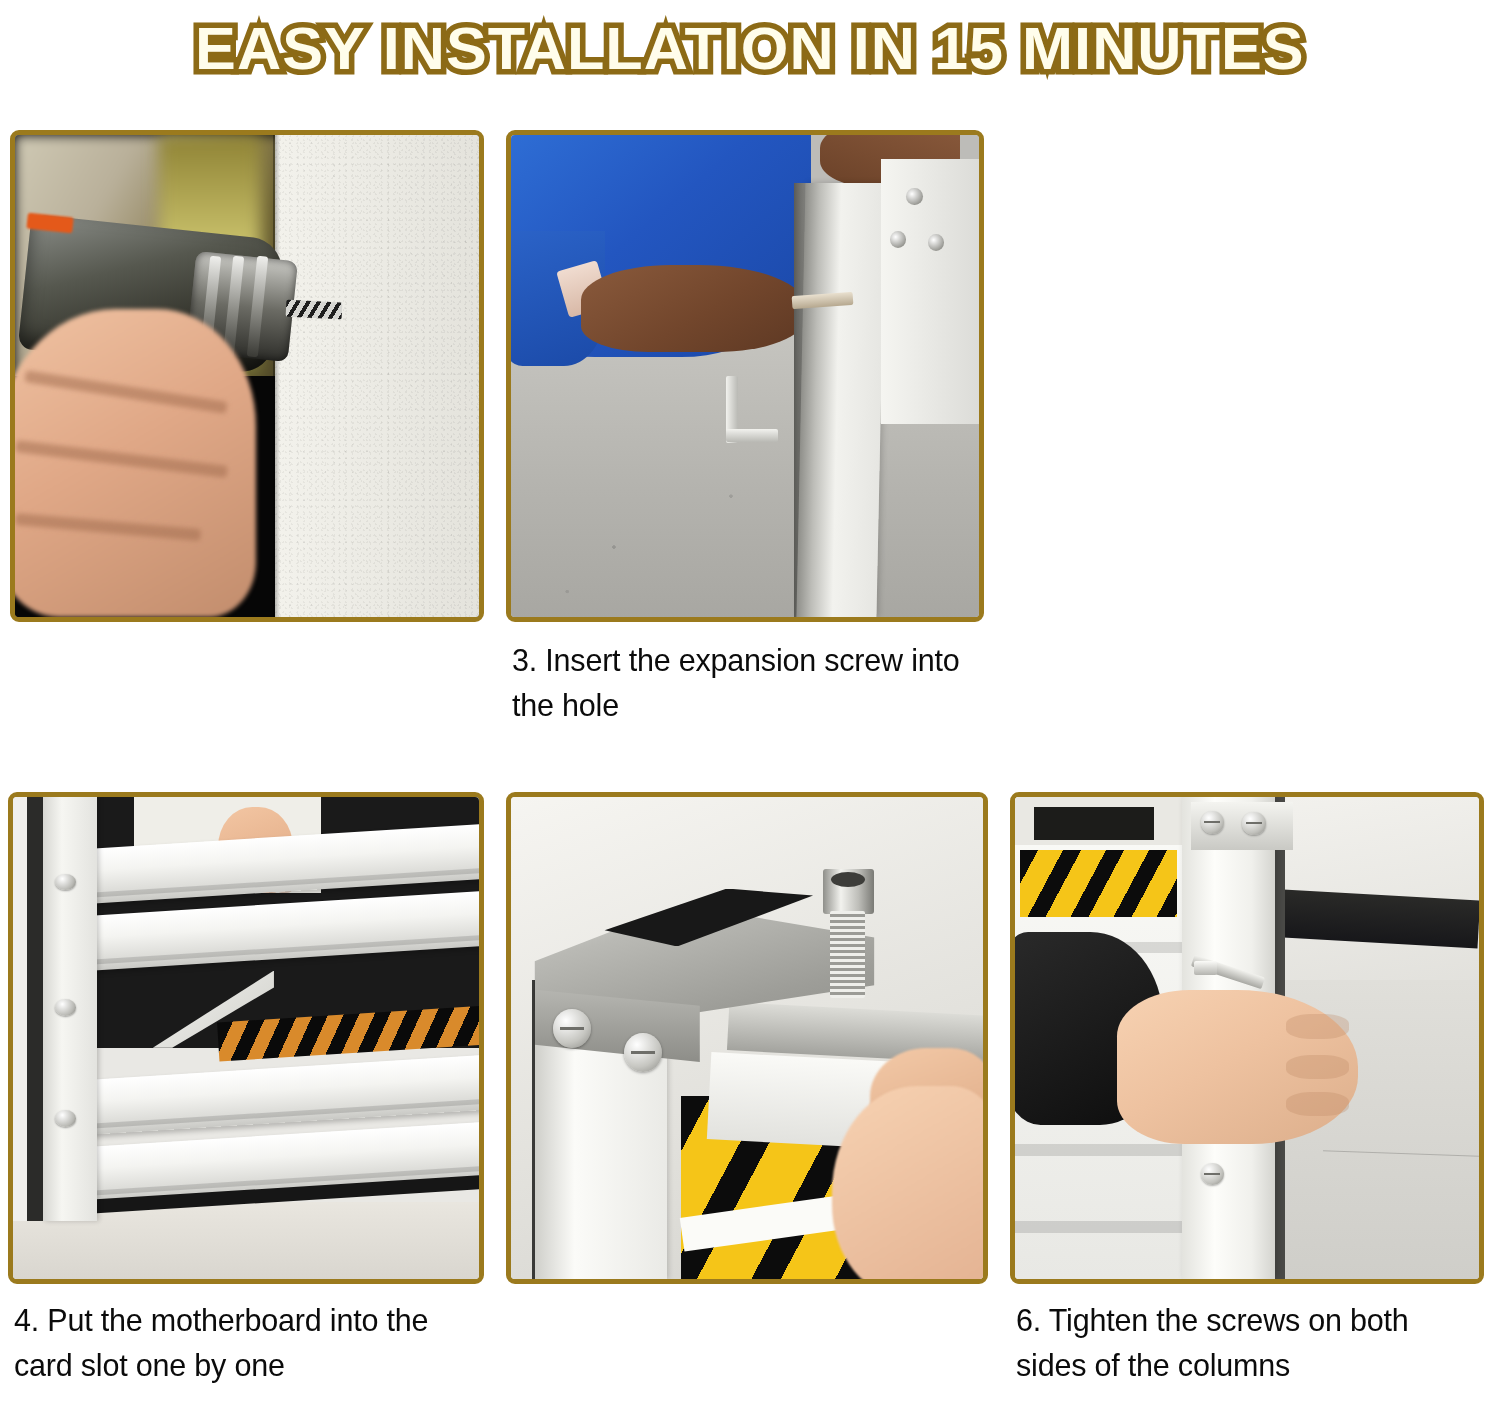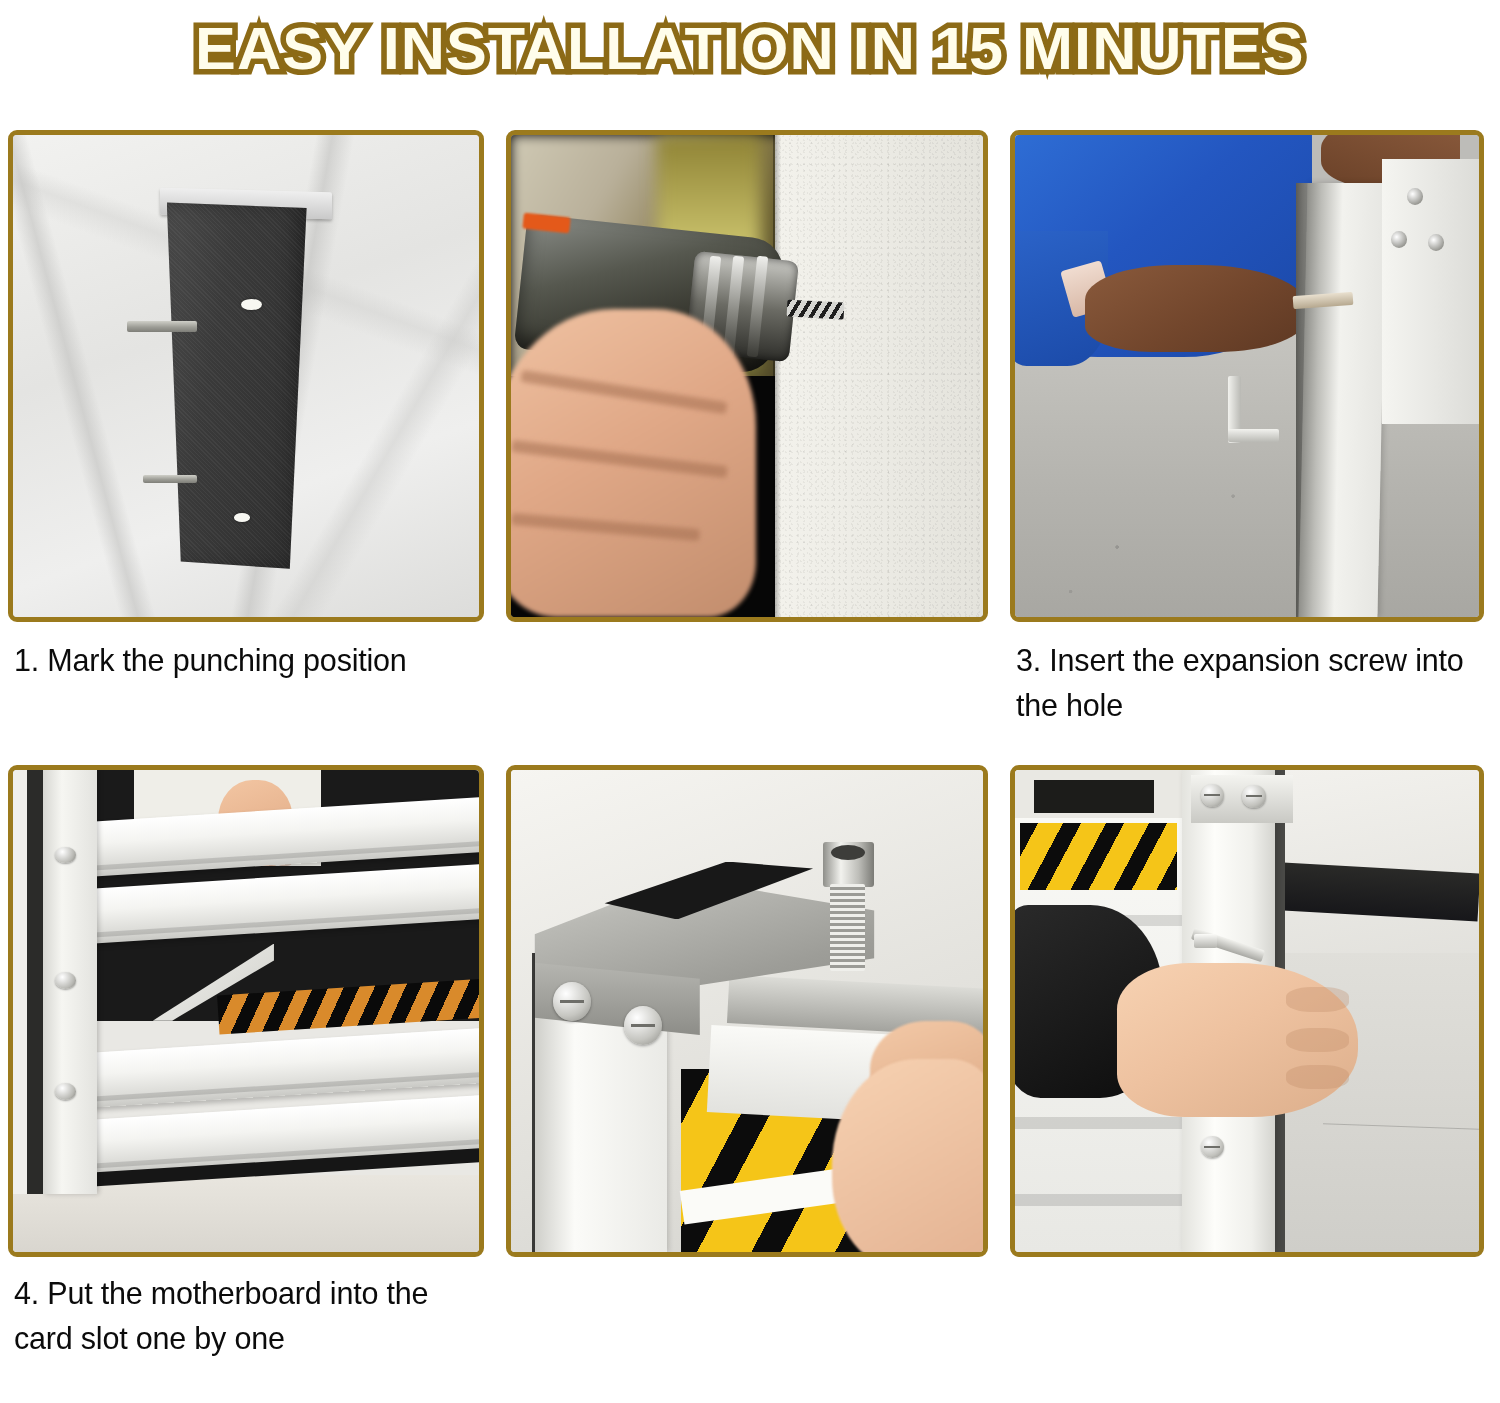--- a/index.html
+++ b/index.html
@@ -305,36 +305,20 @@
 </style>
 </head>
 <body>
 
 <div class="title-bar">
   <div class="title-text">EASY INSTALLATION IN 15 MINUTES</div>
 </div>
 
 <div class="grid row1">
 
-  <div class="cell c1">
-    <div class="photo-frame">
-      <div class="photo p1">
-        <div class="fabric"></div>
-        <div class="cap"></div>
-        <div class="post">
-            <div class="grain"></div>
-          </div>
-        <div class="hole h1"></div>
-        <div class="hole h2"></div>
-        <div class="pin pa"></div>
-        <div class="pin pb"></div>
-      </div>
-    </div>
-    <div class="caption">1. Mark the punching position</div>
-  </div>
 
   <div class="cell c2">
     <div class="photo-frame">
       <div class="photo p2">
         <div class="bg-l"></div>
         <div class="bg-l2"></div>
         <div class="dark"></div>
         <div class="wall"></div>
         <div class="wall-edge"></div>
         <div class="drill-body"></div>
@@ -372,21 +356,21 @@
         <div class="tool"></div>
         <div class="wrench"></div>
         <div class="wrench2"></div>
       </div>
     </div>
     <div class="caption">3. Insert the expansion screw into the hole</div>
   </div>
 
 </div>
 
-<div class="grid row2" style="top:765px;">
+<div class="grid row2" style="top:792px;">
 
   <div class="cell c1">
     <div class="photo-frame" style="margin-top:0;">
       <div class="photo p4">
         <div class="bgdark"></div>
         <div class="bgwall"></div>
         <div class="hand">
             <i></i>
             <i></i>
             <i></i>
@@ -470,15 +454,16 @@
         <div class="allen"></div>
         <div class="allen2"></div>
         <div class="sleeve"></div>
         <div class="hand">
             <i></i>
             <i></i>
             <i></i>
           </div>
       </div>
     </div>
+    <div class="caption">6. Tighten the screws on both sides of the columns</div>
   </div>
 
 </div>
 
 </body></html>

